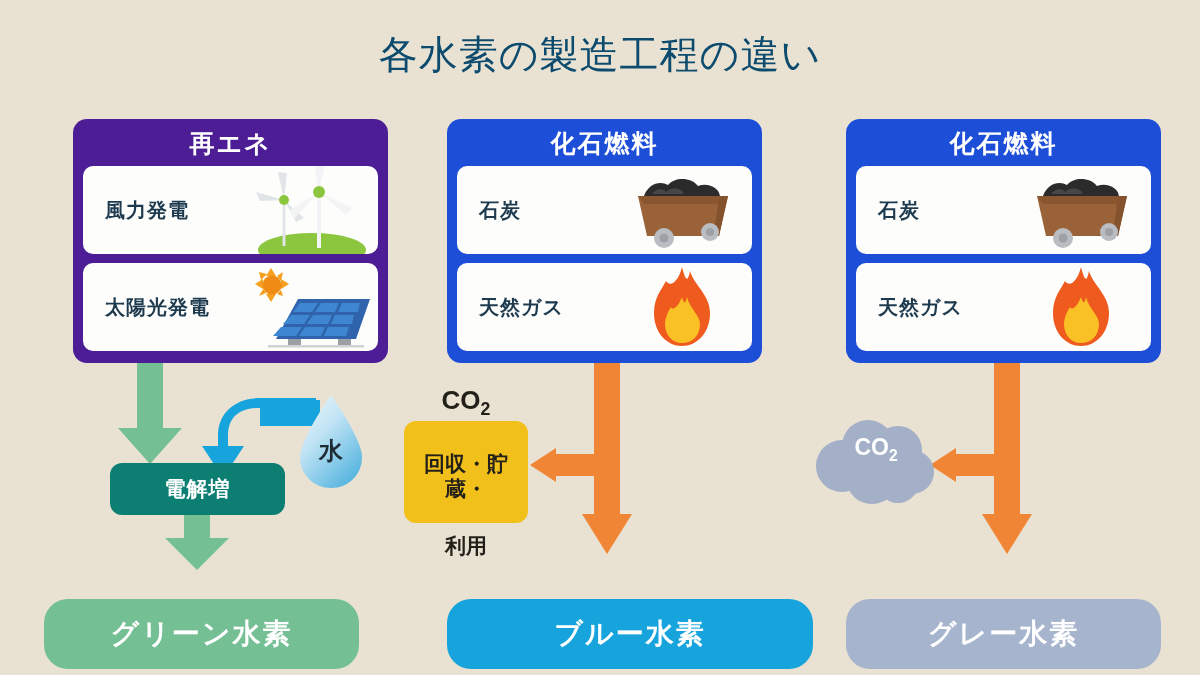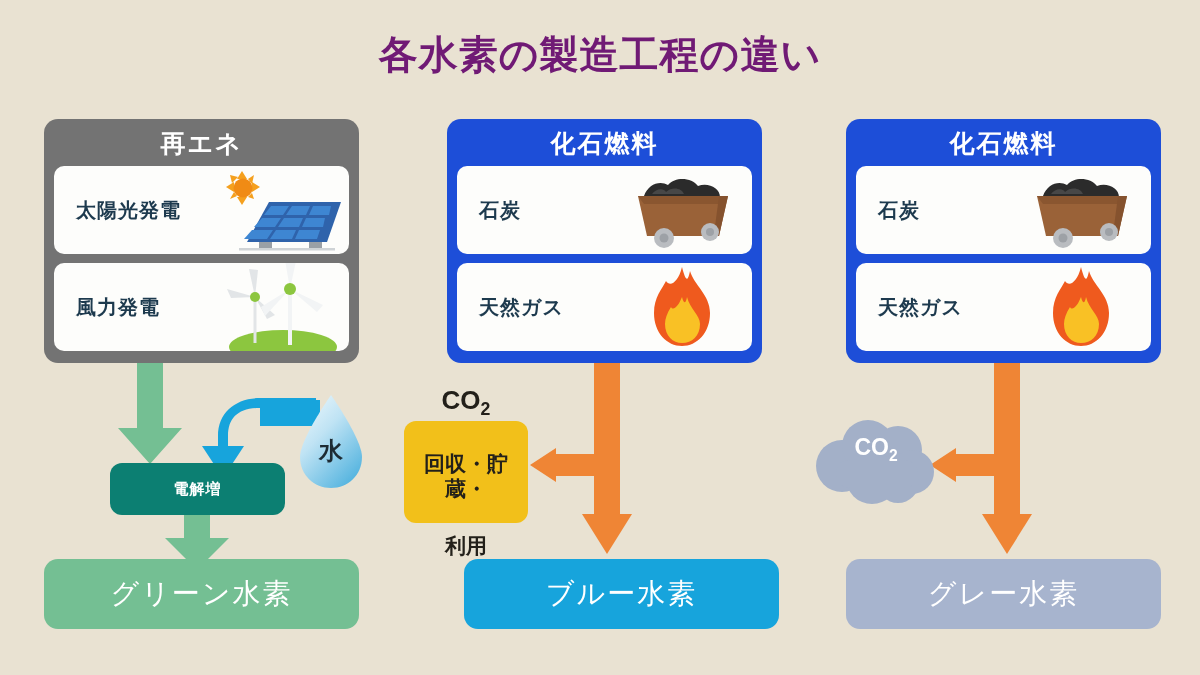--- a/index.html
+++ b/index.html
@@ -21,22 +21,22 @@
   }
   .abs { position: absolute; }
 
   
   #page-title {
     position: absolute;
     left: 0; top: 28px;
     width: 1200px;
     text-align: center;
     font-size: 39px;
-    font-weight: bold;
-    color: #701a75;
+    font-weight: normal;
+    color: #0c4a6e;
     letter-spacing: 1px;
   }
 
   
   .source-card {
     position: absolute;
     border-radius: 14px;
     padding: 0;
     box-sizing: border-box;
   }
@@ -67,50 +67,51 @@
   }
   .item-art {
     position: absolute;
     right: 6px;
     top: 0;
     bottom: 0;
     width: 130px;
   }
 
   
-  .card-green { background: #737373; }
+  .card-green { background: #4c1d95; margin-left: 29px; }
   
   .card-orange { background: #1d4ed8; }
 
   
   .product-box {
     position: absolute;
-    border-radius: 14px;
+    border-radius: 24px;
     display: flex;
     align-items: center;
     justify-content: center;
     color: #ffffff;
     font-size: 28px;
-    font-weight: normal;
+    font-weight: bold;
     letter-spacing: 2px;
+    margin-top: 40px;
   }
   .prod-green { background: #74bf93; }
   .prod-blue  { background: #17a4dc; }
   .prod-grey  { background: #a7b4ce; }
 
   
   #electrolysis-box {
     position: absolute;
     background: #0c7f72;
     border-radius: 12px;
     display: flex;
     align-items: center;
     justify-content: center;
     color: #ffffff;
-    font-size: 15px;
+    font-size: 21px;
     font-weight: bold;
     letter-spacing: 1px;
   }
 
   
   #co2-capture-box {
     position: absolute;
     background: #f2c01a;
     border-radius: 12px;
     display: flex;
@@ -176,20 +177,49 @@
     <path d="M37,2 C37,2 68,46 68,64 C68,82 54,95 37,95 C20,95 6,82 6,64 C6,46 37,2 37,2 Z" fill="url(#dropGrad)"></path>
   </svg>
   <div id="water-droplet-label" style="left:294px; top:435px; width:74px;">水</div>
 
   <svg class="abs" style="left:162px; top:512px; width:70px; height:60px;" viewBox="0 0 70 60">
     <polygon points="22,0 48,0 48,26 67,26 35,58 3,26 22,26" fill="#74bf93"></polygon>
   </svg>
 
   <div class="source-card card-green" style="left:44px; top:119px; width:315px; height:244px;">
     <div class="card-title">再エネ</div>
+
+    <div class="item-box">
+      <span class="item-label">風力発電</span>
+      <span class="item-art">
+        <svg viewBox="0 0 130 88" style="width:130px;height:88px;">
+          <ellipse cx="70" cy="84" rx="54" ry="17" fill="#8cc63f"></ellipse>
+
+          <g stroke="#e2e5e7" stroke-width="3" fill="none">
+            <line x1="42" y1="34" x2="42" y2="80"></line>
+          </g>
+          <g fill="#e2e5e7">
+            <path d="M42,34 L36,6 L45,7 Z"></path>
+            <path d="M42,34 L14,26 L18,35 Z"></path>
+            <path d="M42,34 L62,52 L54,56 Z"></path>
+          </g>
+          <circle cx="42" cy="34" r="5" fill="#8cc63f"></circle>
+
+          <g stroke="#f2f4f5" stroke-width="4" fill="none">
+            <line x1="77" y1="26" x2="77" y2="82"></line>
+          </g>
+          <g fill="#f2f4f5">
+            <path d="M77,26 L72,-3 L83,-2 Z"></path>
+            <path d="M77,26 L48,44 L52,53 Z"></path>
+            <path d="M77,26 L110,42 L104,49 Z"></path>
+          </g>
+          <circle cx="77" cy="26" r="6" fill="#8cc63f"></circle>
+        </svg>
+      </span>
+    </div>
 
     <div class="item-box">
       <span class="item-label">太陽光発電</span>
       <span class="item-art">
         <svg viewBox="0 0 130 88" style="width:130px;height:88px;">
 
           <g transform="translate(30,22)">
             <g fill="#f5a01e">
               <polygon points="-1,-17 4,-9 -6,-9"></polygon>
               <polygon points="-1,17 4,9 -6,9"></polygon>
@@ -216,49 +246,20 @@
               <polygon points="63,64 83,64 79,73 57,73"></polygon>
               <polygon points="86,64 107,64 104,73 82,73"></polygon>
             </g>
             <rect x="46" y="76" width="13" height="7" fill="#9aa0a6"></rect>
             <rect x="96" y="76" width="13" height="7" fill="#9aa0a6"></rect>
             <rect x="26" y="82" width="96" height="2.5" fill="#cfd3d6"></rect>
           </g>
         </svg>
       </span>
     </div>
-
-    <div class="item-box">
-      <span class="item-label">風力発電</span>
-      <span class="item-art">
-        <svg viewBox="0 0 130 88" style="width:130px;height:88px;">
-          <ellipse cx="70" cy="84" rx="54" ry="17" fill="#8cc63f"></ellipse>
-
-          <g stroke="#e2e5e7" stroke-width="3" fill="none">
-            <line x1="42" y1="34" x2="42" y2="80"></line>
-          </g>
-          <g fill="#e2e5e7">
-            <path d="M42,34 L36,6 L45,7 Z"></path>
-            <path d="M42,34 L14,26 L18,35 Z"></path>
-            <path d="M42,34 L62,52 L54,56 Z"></path>
-          </g>
-          <circle cx="42" cy="34" r="5" fill="#8cc63f"></circle>
-
-          <g stroke="#f2f4f5" stroke-width="4" fill="none">
-            <line x1="77" y1="26" x2="77" y2="82"></line>
-          </g>
-          <g fill="#f2f4f5">
-            <path d="M77,26 L72,-3 L83,-2 Z"></path>
-            <path d="M77,26 L48,44 L52,53 Z"></path>
-            <path d="M77,26 L110,42 L104,49 Z"></path>
-          </g>
-          <circle cx="77" cy="26" r="6" fill="#8cc63f"></circle>
-        </svg>
-      </span>
-    </div>
   </div>
 
   <div id="electrolysis-box" style="left:110px; top:463px; width:175px; height:52px;">
     <span>電解増</span>
   </div>
 
   <div class="product-box prod-green" style="left:44px; top:559px; width:315px; height:70px;">
     <span>グリーン水素</span>
   </div>
 
@@ -308,21 +309,21 @@
   </div>
 
   <div id="co2-capture-box" style="left:404px; top:421px; width:124px; height:102px;">
     <div class="l1">
       <span>CO</span><sub>2</sub>
     </div>
     <div class="l2">回収・貯蔵・</div>
     <div class="l3">利用</div>
   </div>
 
-  <div class="product-box prod-blue" style="left:464px; top:559px; width:315px; height:70px;">
+  <div class="product-box prod-blue" style="left:447px; top:559px; width:366px; height:70px;">
     <span>ブルー水素</span>
   </div>
 
   <svg class="abs" style="left:920px; top:356px; width:120px; height:205px;" viewBox="0 0 120 205">
     <rect x="74" y="0" width="26" height="160" fill="#ef8535"></rect>
     <polygon points="62,158 112,158 87,198" fill="#ef8535"></polygon>
     <rect x="34" y="98" width="44" height="22" fill="#ef8535"></rect>
     <polygon points="36,92 36,126 10,109" fill="#ef8535"></polygon>
   </svg>
 

